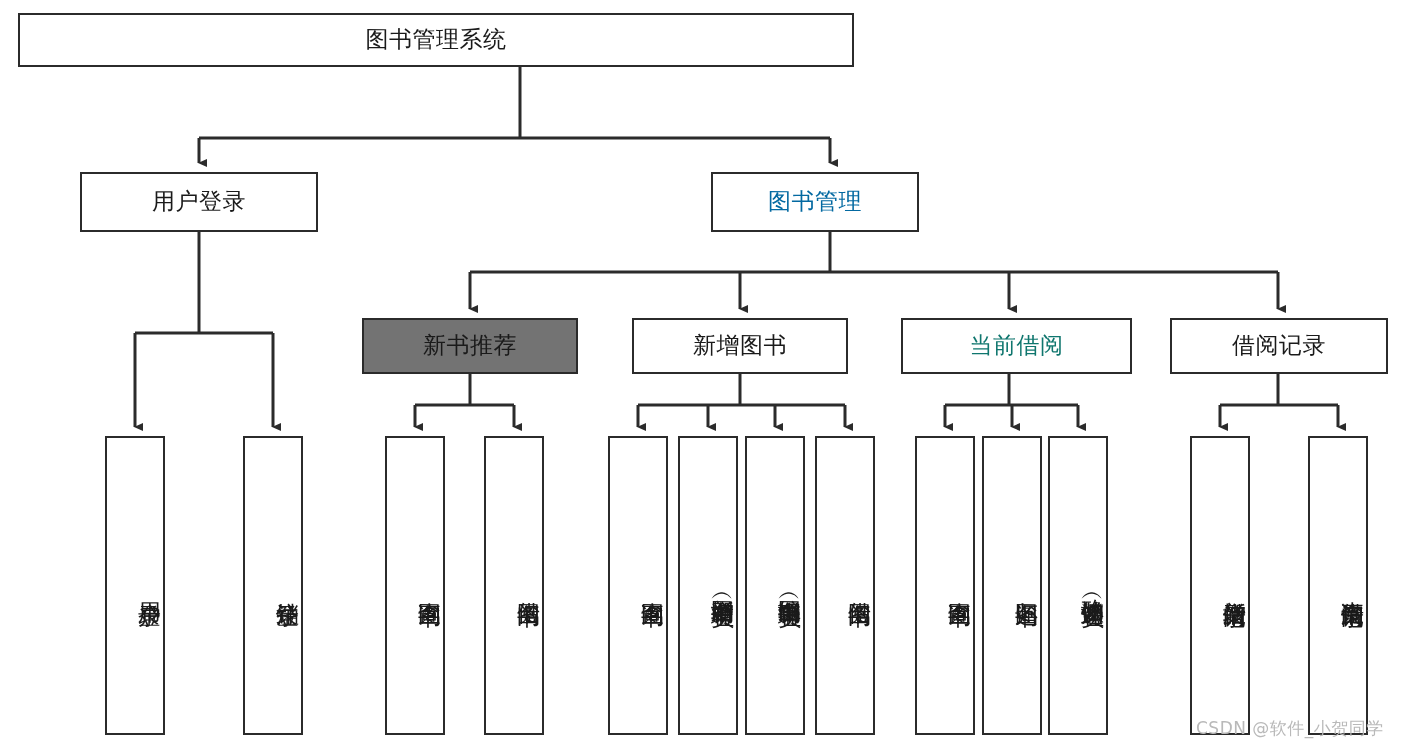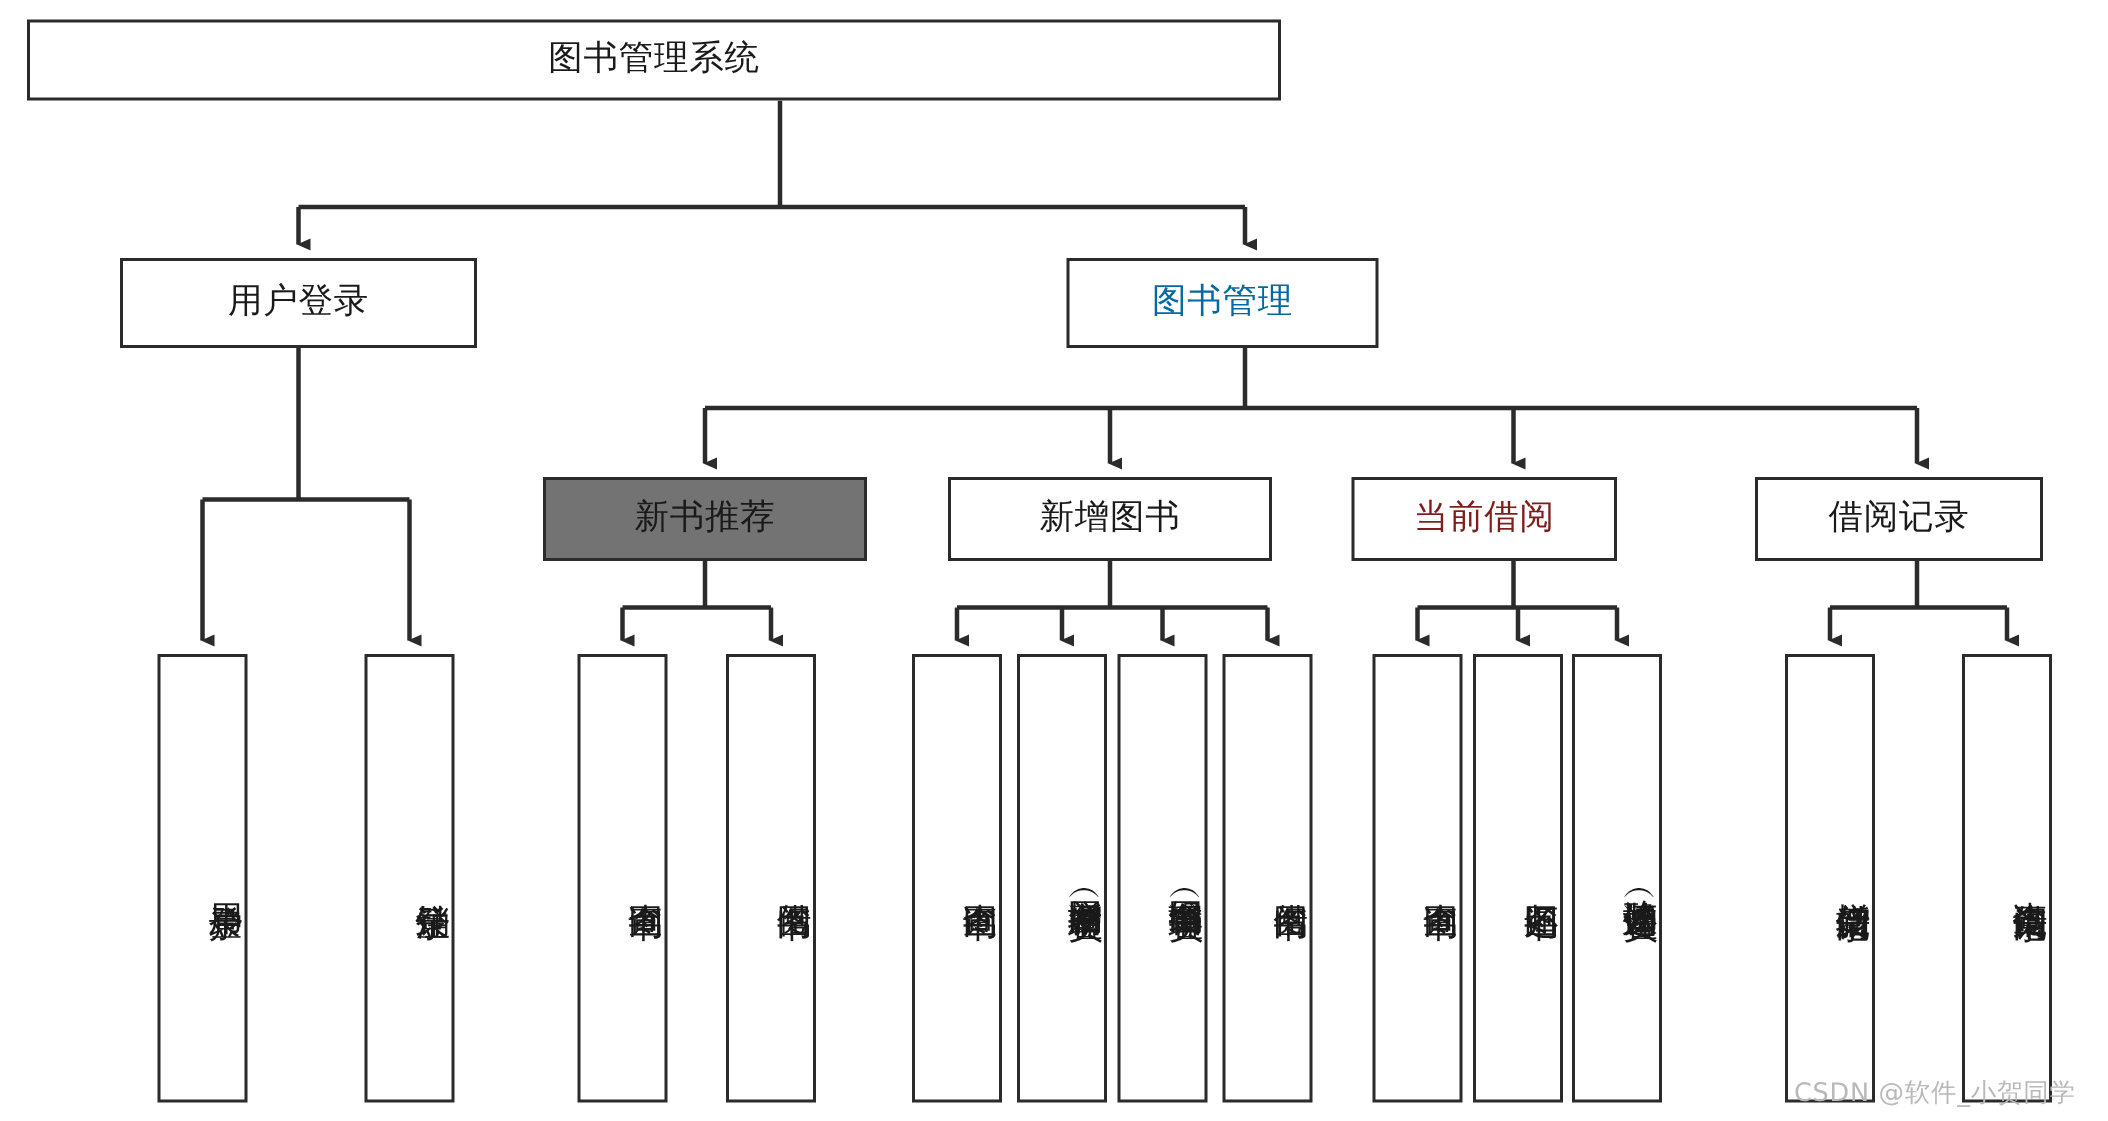--- a/index.html
+++ b/index.html
@@ -137,24 +137,24 @@
   <div class="node node-h" style="left: 711px; top: 172px; width: 208px; height: 60px; border-color: rgb(43, 43, 43); background: rgb(255, 255, 255); color: #0369a1;">
     <span>图书管理</span>
   </div>
 
   <div class="node node-h" style="left: 362px; top: 318px; width: 216px; height: 56px; border-color: rgb(43, 43, 43); background: #737373; color: rgb(26, 26, 26);">
     <span>新书推荐</span>
   </div>
   <div class="node node-h" style="left: 632px; top: 318px; width: 216px; height: 56px; border-color: rgb(43, 43, 43); background: rgb(255, 255, 255); color: rgb(26, 26, 26);">
     <span>新增图书</span>
   </div>
-  <div class="node node-h" style="left: 901px; top: 318px; width: 177px; height: 56px; border-color: rgb(43, 43, 43); background: rgb(255, 255, 255); color: #7f1d1d;">
+  <div class="node node-h" style="left: 901px; top: 318px; width: 231px; height: 56px; border-color: rgb(43, 43, 43); background: rgb(255, 255, 255); color: #0f766e;">
     <span>当前借阅</span>
   </div>
-  <div class="node node-h" style="left: 1170px; top: 318px; width: 192px; height: 56px; border-color: rgb(43, 43, 43); background: rgb(255, 255, 255); color: rgb(26, 26, 26);">
+  <div class="node node-h" style="left: 1170px; top: 318px; width: 218px; height: 56px; border-color: rgb(43, 43, 43); background: rgb(255, 255, 255); color: rgb(26, 26, 26);">
     <span>借阅记录</span>
   </div>
 
   <div class="node node-v" style="left: 105px; top: 436px; width: 60px; height: 299px; border-color: rgb(43, 43, 43); background: rgb(255, 255, 255); color: rgb(26, 26, 26);">
     <span>用户登录</span>
   </div>
   <div class="node node-v" style="left: 243px; top: 436px; width: 60px; height: 299px; border-color: rgb(43, 43, 43); background: rgb(255, 255, 255); color: rgb(26, 26, 26);">
     <span>注销登录</span>
   </div>
   <div class="node node-v" style="left: 385px; top: 436px; width: 60px; height: 299px; border-color: rgb(43, 43, 43); background: rgb(255, 255, 255); color: rgb(26, 26, 26);">

